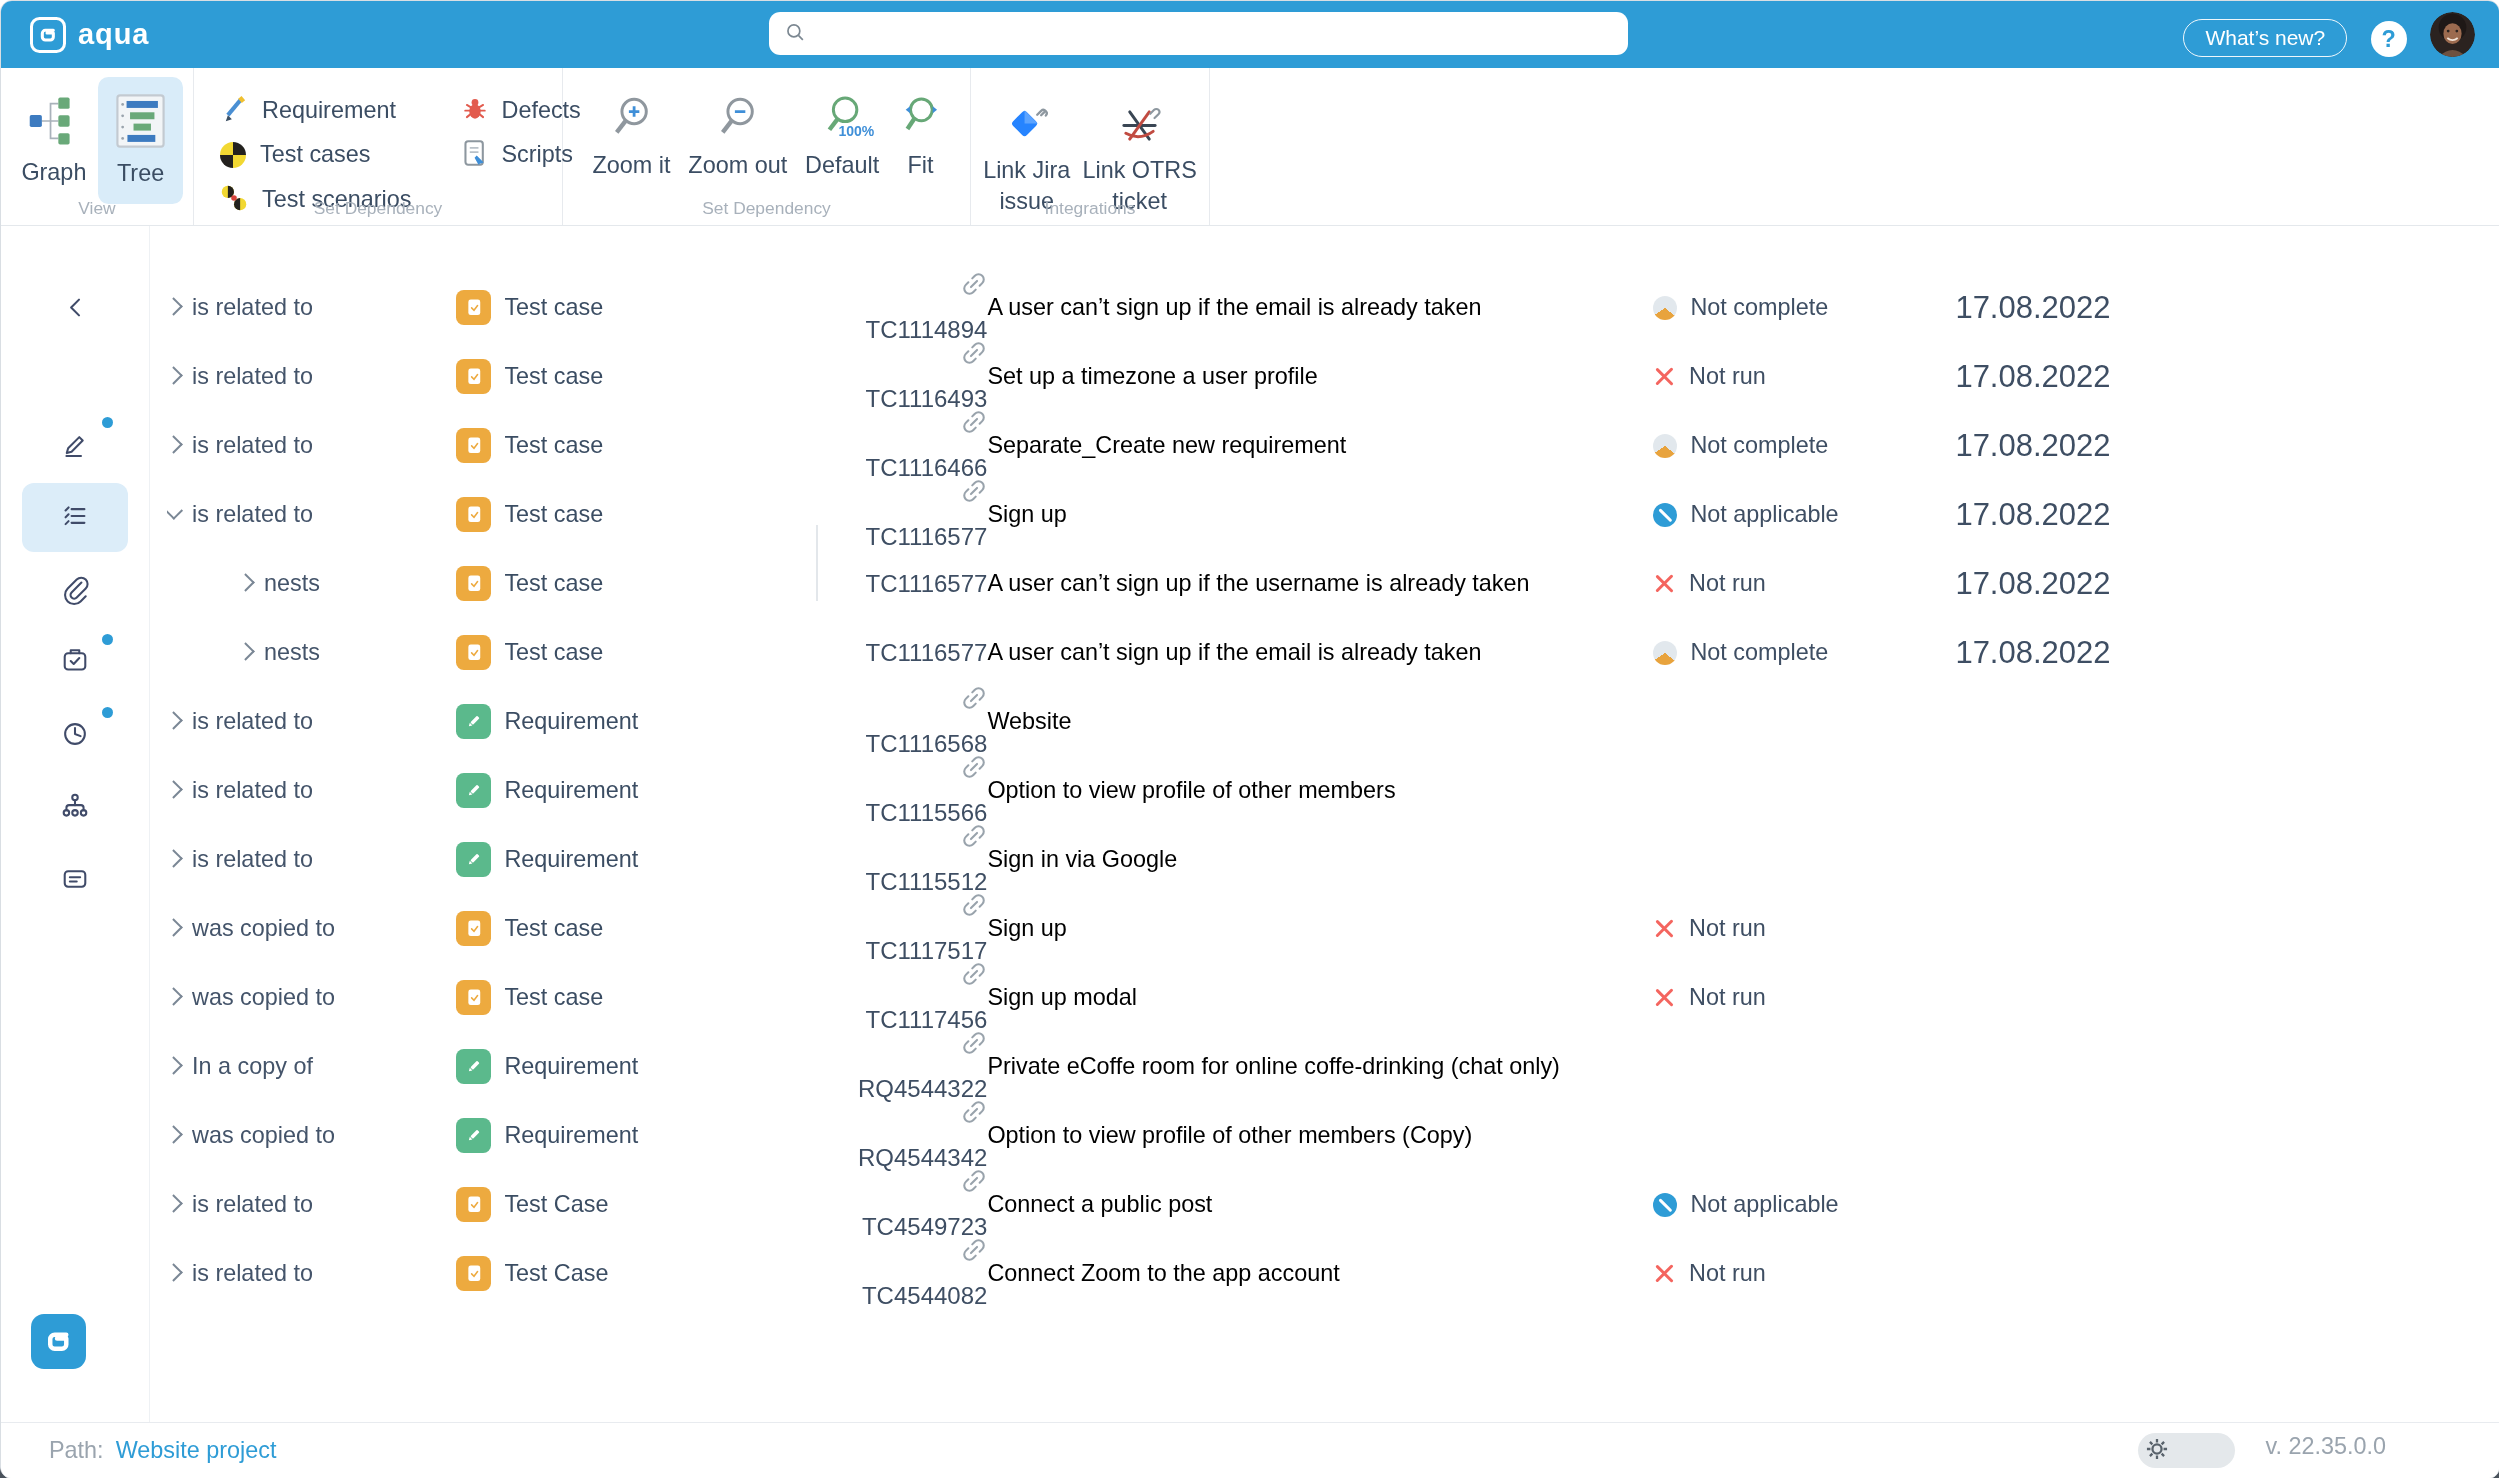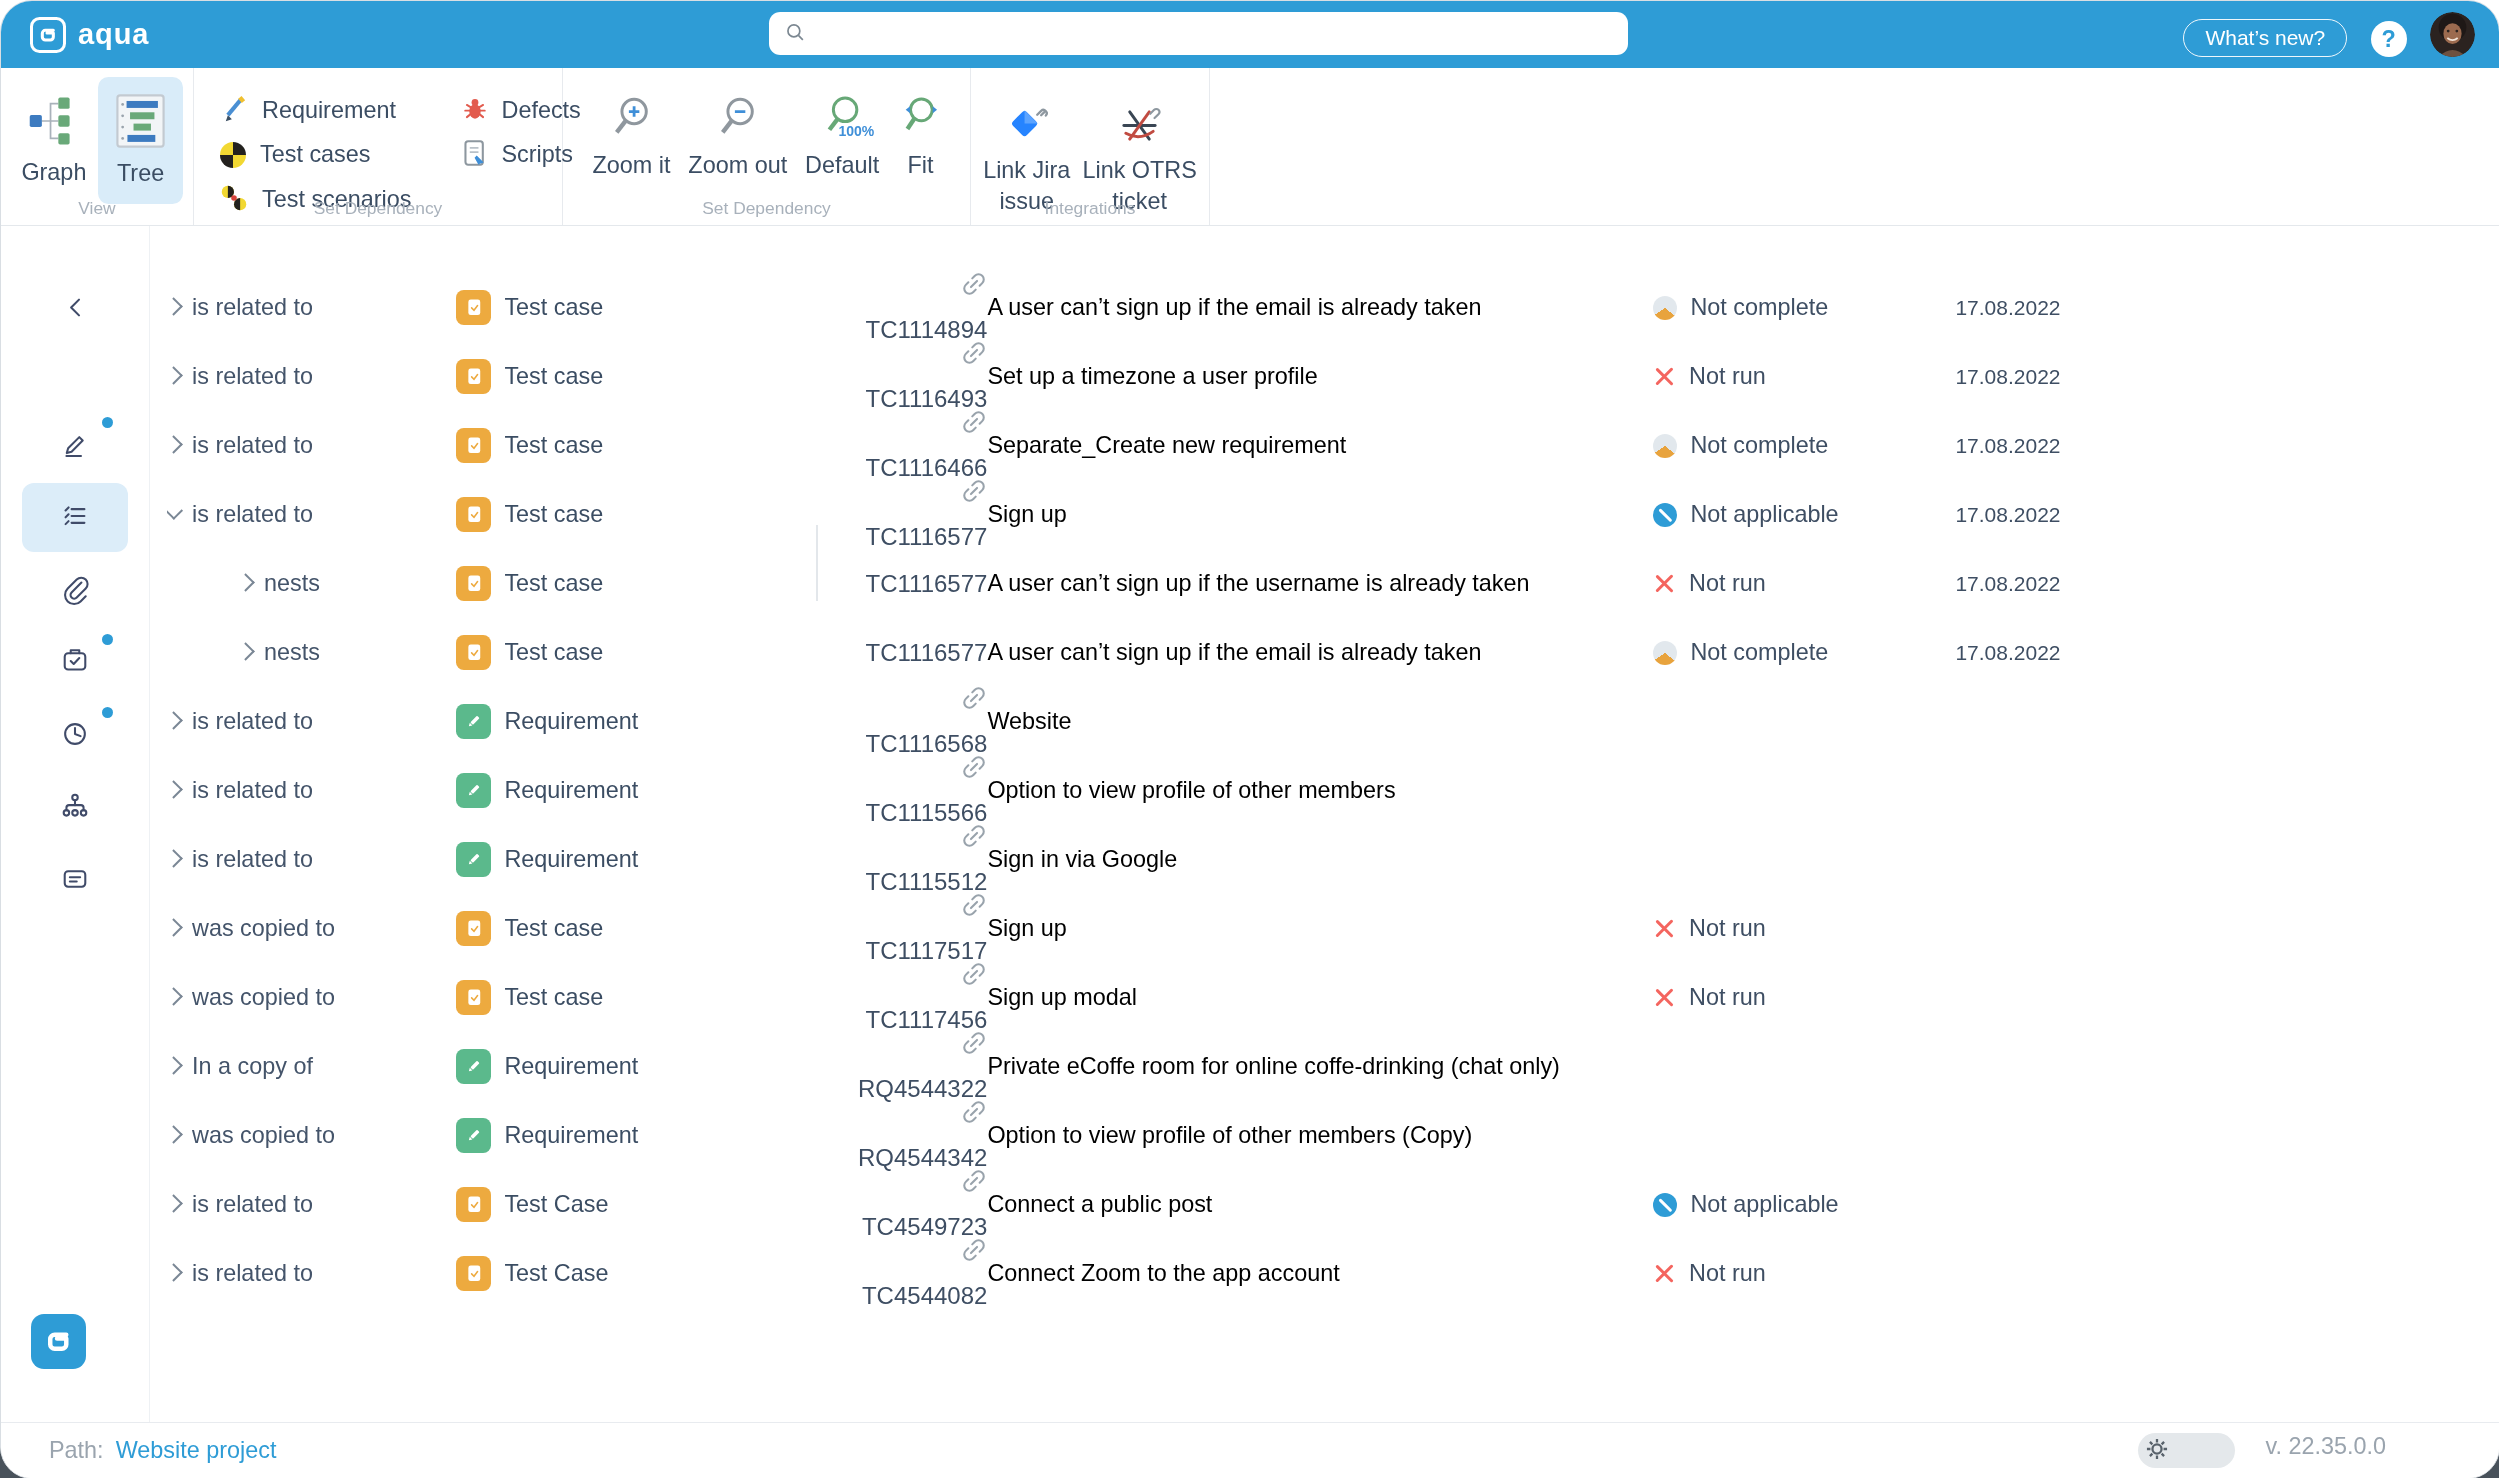--- a/index.html
+++ b/index.html
@@ -3,21 +3,21 @@
 <meta charset="utf-8">
 <style>
   html,body{margin:0;padding:0;}
   body{
     width:2500px;height:1479px;position:relative;
     font-family:"Liberation Sans", sans-serif;
     background:linear-gradient(180deg,#ffffff 0px,#ffffff 1423px,#49525B 1423px,#49525B 1479px);
     -webkit-font-smoothing:antialiased;
   }
   .window{
-    position:absolute;inset:0;border-radius:32px;overflow:hidden;background:#fff;
+    position:absolute;inset:0;border-radius:12px;overflow:hidden;background:#fff;
     border:0.9px solid #D9DEE3;box-sizing:border-box;
   }
   
   .topbar{height:67px;background:#2E9CD6;display:flex;align-items:center;position:relative;}
   .brand{display:flex;align-items:center;gap:12px;margin-left:29px;}
   .brand-box{width:36px;height:36px;border:3px solid #fff;border-radius:9.5px;box-sizing:border-box;
     display:flex;align-items:center;justify-content:center;}
   .brand-word{color:#fff;font-size:29px;font-weight:600;letter-spacing:0.9px;}
   .search{position:absolute;left:768px;top:11.3px;width:859px;height:43px;background:#fff;border-radius:11.3px;
     display:flex;align-items:center;padding-left:14.8px;box-sizing:border-box;gap:10.4px;}
@@ -82,21 +82,21 @@
   .st{width:24px;height:24px;border-radius:50%;flex:none;position:relative;}
   .st.not-complete{background:conic-gradient(from 128deg,#E8A33D 0 108deg,#E2E8ED 108deg 360deg);}
   .st.not-applicable{background:#2E9CD6;}
   .st.not-applicable::after{content:"";position:absolute;left:3.5px;top:11px;width:17.4px;height:2.6px;background:#fff;
     border-radius:1.7px;transform:rotate(45deg);}
   .st.not-run{border-radius:0;background:none;width:22.6px;height:22.6px;}
   .st.not-run::before,.st.not-run::after{content:"";position:absolute;left:0;top:9.5px;width:22.6px;height:3.1px;
     background:#F4655F;border-radius:1.7px;}
   .st.not-run::before{transform:rotate(45deg);}
   .st.not-run::after{transform:rotate(-45deg);}
-  .cell-date{color:#3E4E63;font-size:21px;}
+  .cell-date{color:#3E4E63;font-size:31px;}
   .guide{position:absolute;left:666px;top:299px;width:1.7px;height:76px;background:#E3E7EB;}
   
   .bottombar{position:absolute;left:0;right:0;bottom:0;height:56px;background:#fff;border-top:0.9px solid #E8EBEF;
     display:flex;align-items:center;box-sizing:border-box;}
   .path-wrap{margin-left:48px;display:flex;align-items:center;gap:12px;font-size:23.4px;}
   .path-label{color:#9AA4AE;}
   .path-link{color:#2E9CD6;cursor:pointer;text-decoration:none;}
   .foot-right{margin-left:auto;display:flex;gap:30px;margin-right:113px;}
   .toggle{width:97px;height:35px;border-radius:867px;background:#E4E8EB;display:flex;align-items:center;
     padding-left:4.3px;box-sizing:border-box;cursor:pointer;}

